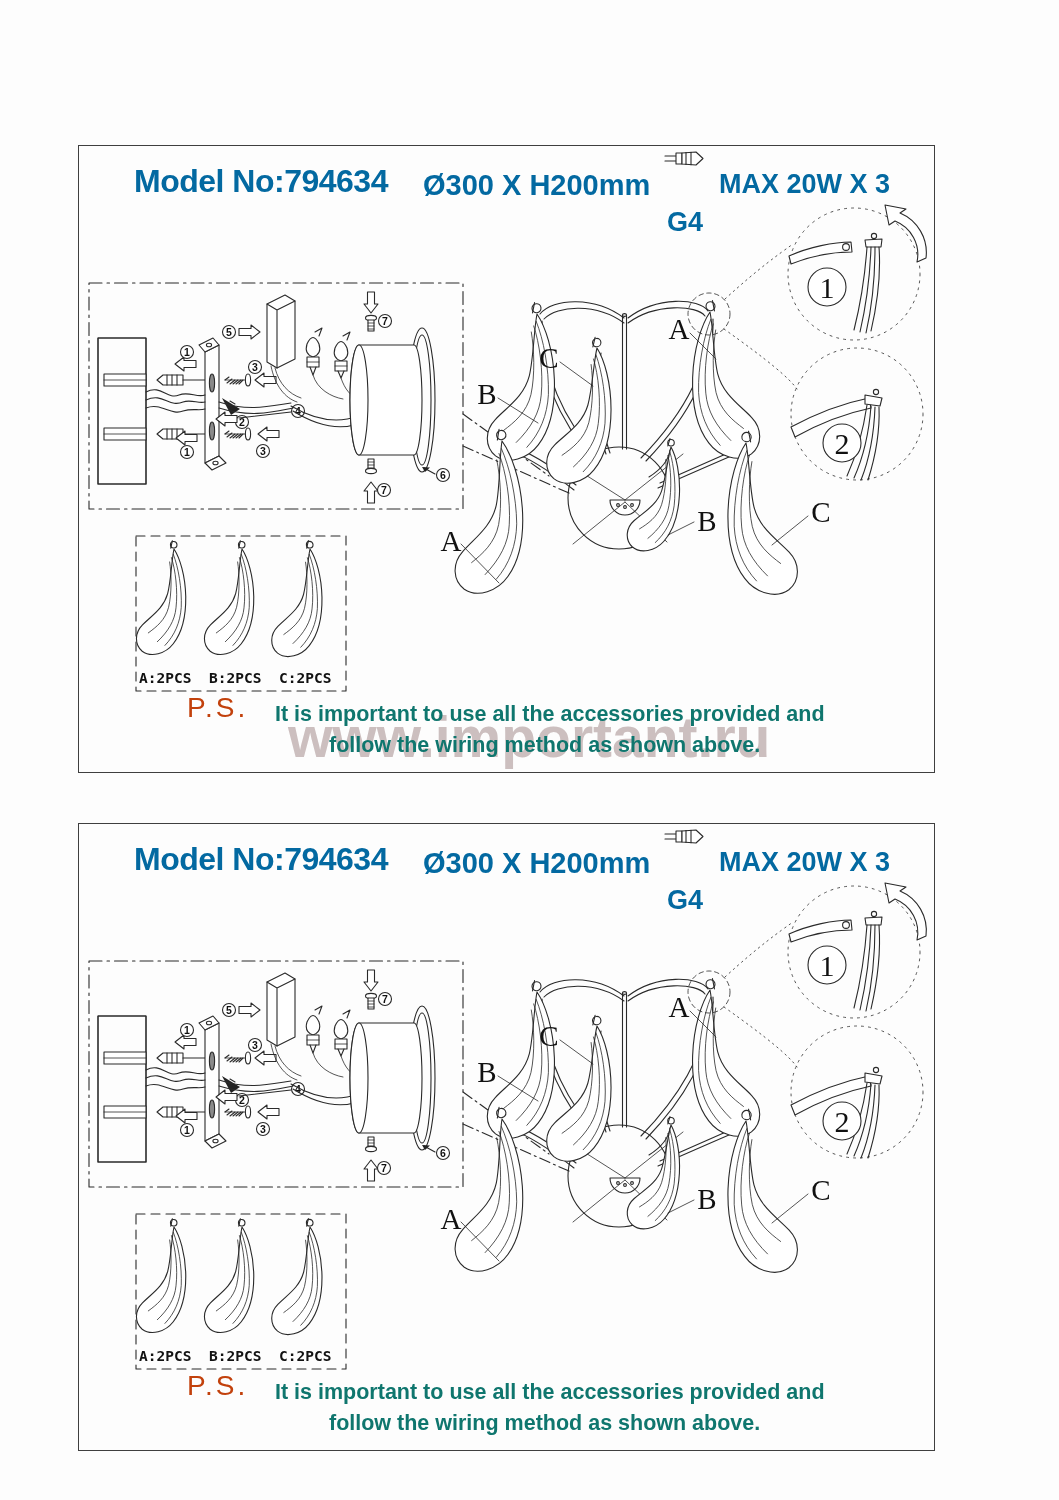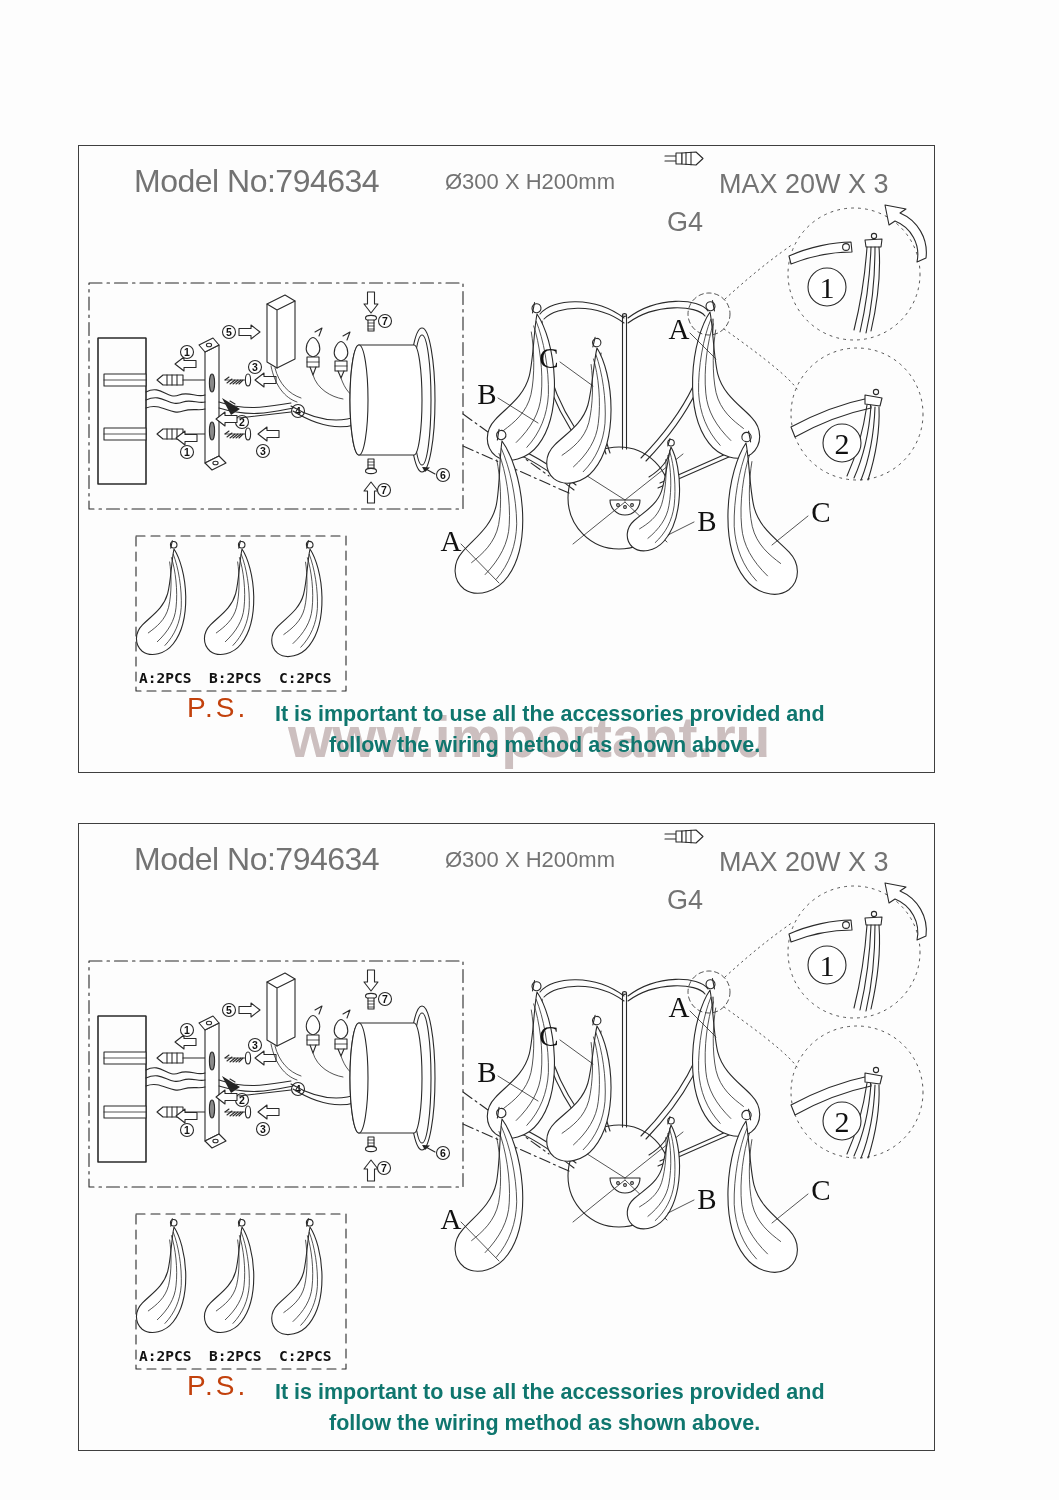--- a/index.html
+++ b/index.html
@@ -3,23 +3,23 @@
 <meta charset="utf-8">
 <style>
   html,body{margin:0;padding:0;background:#ffffff;}
   .stage{position:relative;width:1059px;height:1500px;background:#fdfdfd;overflow:hidden;
          font-family:"Liberation Sans",sans-serif;color:#161616;}
   .watermark{position:absolute;left:288px;top:704px;z-index:1;font-size:57px;font-weight:bold;
              letter-spacing:0px;white-space:nowrap;user-select:none;}
   .panel{position:absolute;left:78px;width:855px;height:626px;border:1.6px solid #3f3f3f;z-index:2;}
   .panel-1{top:145px;}
   .panel-2{top:823px;}
-  .tspan{position:absolute;white-space:nowrap;font-weight:normal;color:#737373;}
+  .tspan{position:absolute;white-space:nowrap;font-weight:bold;color:#0369a1;}
   .t-model{left:55px;top:17px;font-size:32px;letter-spacing:-.5px;}
-  .t-dims{left:366px;top:23px;font-size:22px;}
+  .t-dims{left:344px;top:23px;font-size:29px;}
   .t-g4{left:588px;top:23px;font-size:27px;margin-top:38px;}
   .t-max{left:640px;top:23px;font-size:27px;}
   .g4icon{position:absolute;left:585px;top:2px;}
   .diagram{position:absolute;left:0;top:0;}
   .ps-prefix{position:absolute;left:108px;top:546px;font-size:28px;letter-spacing:3px;
              color:#c2410c;font-weight:400;}
   .ps-line{position:absolute;font-size:21.5px;font-weight:bold;color:#0f766e;white-space:nowrap;}
   .ps-1{left:196px;top:556px;}
   .ps-2{left:207px;top:587px;margin-left:43px;}
   

